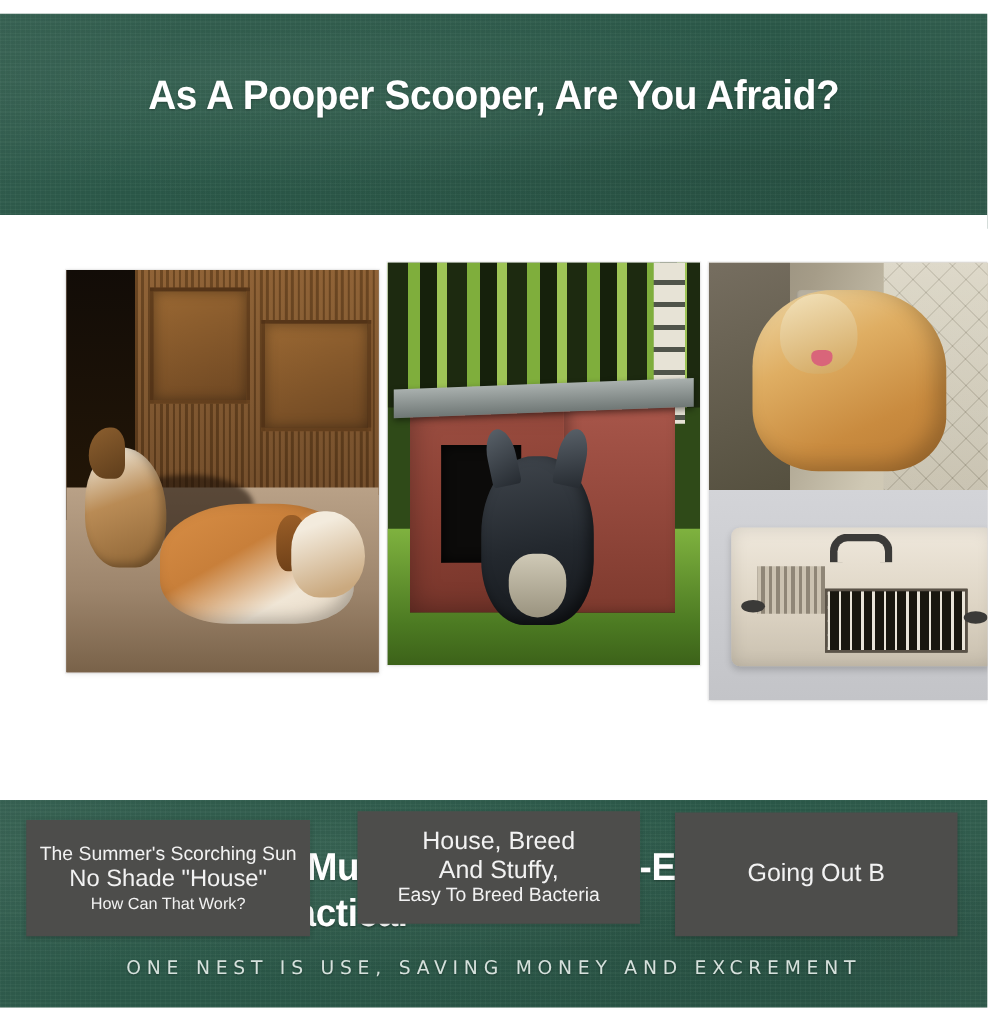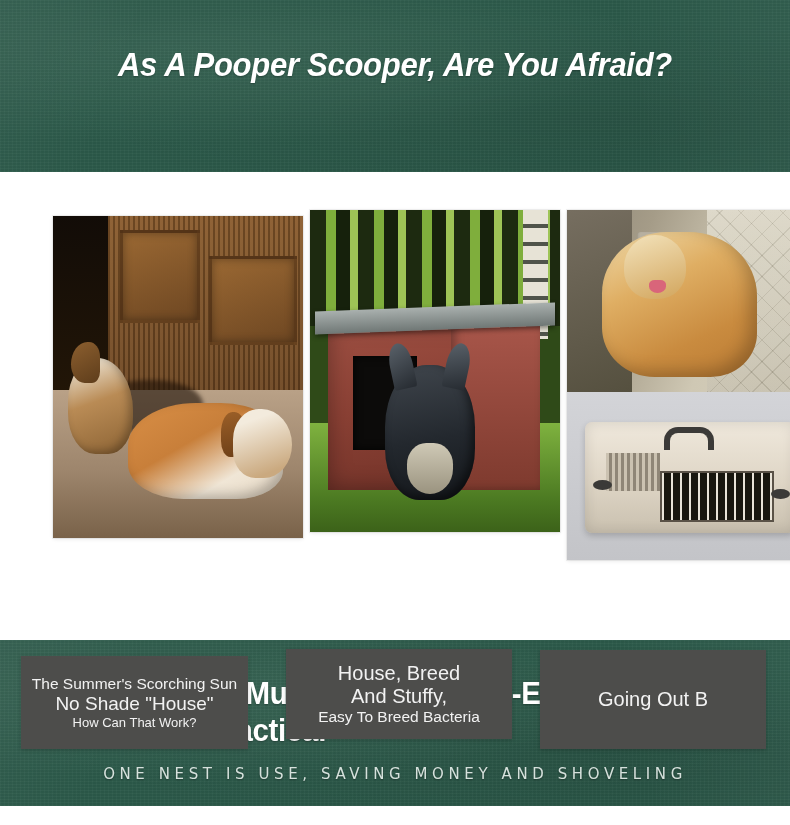--- a/index.html
+++ b/index.html
@@ -33,21 +33,21 @@
   .banner::after {
     content: "";
     position: absolute;
     inset: 0;
     background-image:
       linear-gradient(112deg, rgba(255,255,255,0.035) 0%, rgba(255,255,255,0) 18%),
       linear-gradient(258deg, rgba(255,255,255,0.03) 0%, rgba(255,255,255,0) 22%);
     pointer-events: none;
   }
 
-  #top-banner  { top: 0;   height: 172px; font-style: italic; }
+  #top-banner  { top: 11px;   height: 172px; }
   #bottom-banner { top: 640px; height: 166px; }
 
   
   .headline {
     position: relative;
     z-index: 2;
     color: #ffffff;
     font-weight: bold;
     letter-spacing: -0.3px;
     line-height: 1.18;
@@ -422,14 +422,14 @@
     <span class="cap-line cap-xl">Going Out B</span>
   </div>
 
 </section>
 
 <section class="banner" id="bottom-banner">
   <h2 class="headline" id="bottom-headline">
     <span class="cap-line">One Nest, Multiple Uses, Cost-Effecti</span>
     <span class="cap-line">ve And Practical</span>
   </h2>
-  <p class="subline" id="bottom-subline">ONE NEST IS USE, SAVING MONEY AND SHOVELING</p>
+  <p class="subline" id="bottom-subline">ONE NEST IS USE, SAVING MONEY AND EXCREMENT</p>
 </section>
 
 </body></html>

